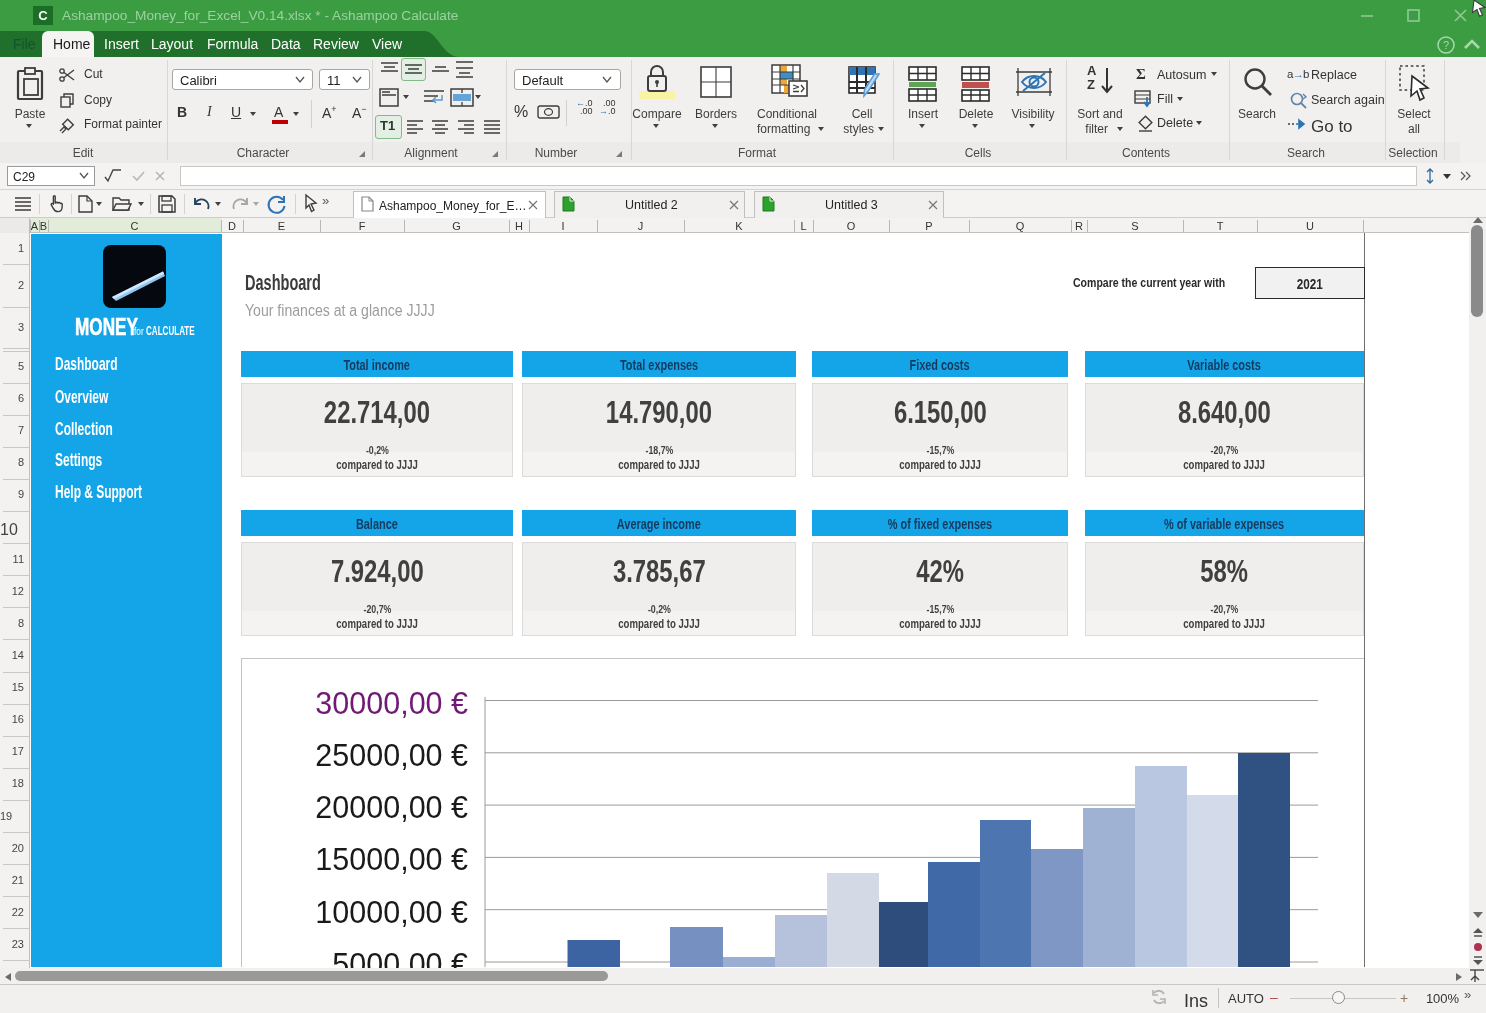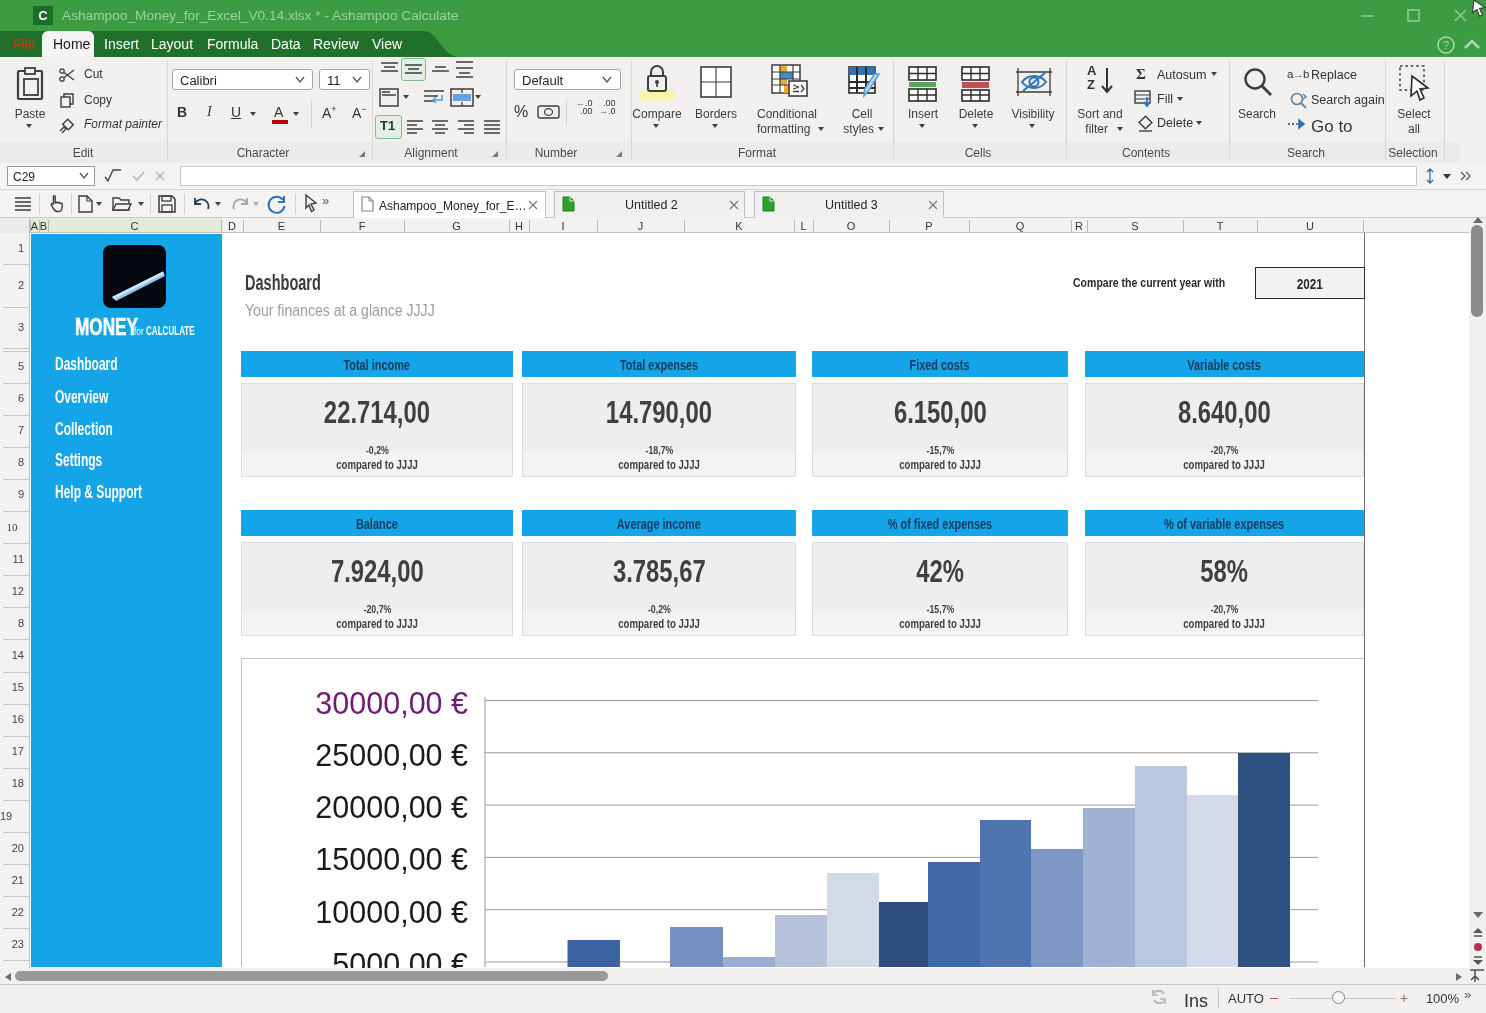--- a/index.html
+++ b/index.html
@@ -29,21 +29,21 @@
 </svg>
 
 <svg style="left:1472px;top:0;" width="14" height="17" viewBox="0 0 14 17">
   <path d="M2 0 L13 7.5 L7.5 8.5 L10.5 15 L7.5 16.3 L5 9.5 L0.5 12.5 Z" fill="#fff" stroke="#3a3a3a" stroke-width="1.1"></path>
 </svg>
 
 <div class="ab" style="left:0;top:31px;width:1486px;height:26px;background:#3b9c42;"></div>
 <svg style="left:0;top:31px;" width="470" height="26" viewBox="0 0 470 26">
   <path d="M0 0 L424 0 C438 0 442 26 460 26 L0 26 Z" fill="#206f2a"></path>
 </svg>
-<div class="t" style="left:13px;top:36px;font-size:14px;color:#c2410c;">File</div>
+<div class="t" style="left:13px;top:36px;font-size:14px;color:#14532d;">File</div>
 <div class="ab" style="left:42px;top:31px;width:52px;height:26px;background:#f5f4f3;border-radius:6px 6px 0 0;"></div>
 <div class="t" style="left:53px;top:36px;font-size:14px;color:#1a1a1a;">Home</div>
 <div class="t" style="left:104px;top:36px;font-size:14px;color:#fff;">Insert</div>
 <div class="t" style="left:151px;top:36px;font-size:14px;color:#fff;">Layout</div>
 <div class="t" style="left:207px;top:36px;font-size:14px;color:#fff;">Formula</div>
 <div class="t" style="left:271px;top:36px;font-size:14px;color:#fff;">Data</div>
 <div class="t" style="left:313px;top:36px;font-size:14px;color:#fff;">Review</div>
 <div class="t" style="left:372px;top:36px;font-size:14px;color:#fff;">View</div>
 
 <svg style="left:1434px;top:36px;" width="52" height="18" viewBox="0 0 52 18">
@@ -90,21 +90,21 @@
 <div class="t" style="left:84px;top:67px;font-size:12px;color:#333;">Cut</div>
 <svg style="left:60px;top:93px;" width="15" height="15" viewBox="0 0 15 15">
   <rect x="1" y="4" width="9" height="10" fill="none" stroke="#3d3d3d" stroke-width="1.4"></rect>
   <path d="M4 4 L4 1 L13 1 L13 11 L10 11" fill="none" stroke="#3d3d3d" stroke-width="1.4"></path>
 </svg>
 <div class="t" style="left:84px;top:93px;font-size:12px;color:#333;">Copy</div>
 <svg style="left:58px;top:117px;" width="17" height="16" viewBox="0 0 17 16">
   <path d="M2 14 L6 10 L8 12 L4 16" fill="none" stroke="#3d3d3d" stroke-width="1.3"></path>
   <rect x="6" y="4" width="8" height="7" transform="rotate(45 10 7.5)" fill="none" stroke="#3d3d3d" stroke-width="1.4"></rect>
 </svg>
-<div class="t" style="left:84px;top:117px;font-size:12px;color:#333;font-style:italic;">Format painter</div>
+<div class="t" style="left:84px;top:117px;font-size:12px;color:#333;">Format painter</div>
 
 <div class="ab" style="left:172px;top:69px;width:141px;height:21px;background:#fff;border:1px solid #a8a6a4;border-radius:3px;box-sizing:border-box;"></div>
 <div class="t" style="left:180px;top:73px;font-size:13px;color:#222;">Calibri</div>
 <svg style="left:294px;top:75px;" width="12" height="9" viewBox="0 0 12 9">
       <path d="M2 2 L6 7 L10 2" fill="none" stroke="#555" stroke-width="1.3"></path>
     </svg>
 <div class="ab" style="left:319px;top:69px;width:51px;height:21px;background:#fff;border:1px solid #a8a6a4;border-radius:3px;box-sizing:border-box;"></div>
 <div class="t" style="left:327px;top:73px;font-size:13px;color:#222;">11</div>
 <svg style="left:351px;top:75px;" width="12" height="9" viewBox="0 0 12 9">
       <path d="M2 2 L6 7 L10 2" fill="none" stroke="#555" stroke-width="1.3"></path>
@@ -457,21 +457,21 @@
 <div class="ab" style="left:30px;top:233px;width:1439px;height:735px;background:#fff;"></div>
 <div class="ab" style="left:0;top:233px;width:30px;height:735px;background:#f3f2f0;border-right:1px solid #c2c0be;box-sizing:border-box;"></div>
 <div class="t" style="left:0;top:242.0px;width:24px;text-align:right;font-size:11px;color:#444;">1</div>
 <div class="t" style="left:0;top:279.0px;width:24px;text-align:right;font-size:11px;color:#444;">2</div>
 <div class="t" style="left:0;top:321.0px;width:24px;text-align:right;font-size:11px;color:#444;">3</div>
 <div class="t" style="left:0;top:360.1px;width:24px;text-align:right;font-size:11px;color:#444;">5</div>
 <div class="t" style="left:0;top:392.1px;width:24px;text-align:right;font-size:11px;color:#444;">6</div>
 <div class="t" style="left:0;top:424.2px;width:24px;text-align:right;font-size:11px;color:#444;">7</div>
 <div class="t" style="left:0;top:456.4px;width:24px;text-align:right;font-size:11px;color:#444;">8</div>
 <div class="t" style="left:0;top:488.4px;width:24px;text-align:right;font-size:11px;color:#444;">9</div>
-<div class="t" style="left:0;top:520.5px;width:24px;text-align:center;font-size:11px;color:#444;font-family:Liberation Serif, serif;">10</div>
+<div class="t" style="left:0;top:520.5px;width:24px;text-align:left;font-size:16px;color:#444;">10</div>
 <div class="t" style="left:0;top:552.7px;width:24px;text-align:right;font-size:11px;color:#444;">11</div>
 <div class="t" style="left:0;top:584.8px;width:24px;text-align:right;font-size:11px;color:#444;">12</div>
 <div class="t" style="left:0;top:616.8px;width:24px;text-align:right;font-size:11px;color:#444;">8</div>
 <div class="t" style="left:0;top:649.0px;width:24px;text-align:right;font-size:11px;color:#444;">14</div>
 <div class="t" style="left:0;top:681.0px;width:24px;text-align:right;font-size:11px;color:#444;">15</div>
 <div class="t" style="left:0;top:713.2px;width:24px;text-align:right;font-size:11px;color:#444;">16</div>
 <div class="t" style="left:0;top:745.2px;width:24px;text-align:right;font-size:11px;color:#444;">17</div>
 <div class="t" style="left:0;top:777.3px;width:24px;text-align:right;font-size:11px;color:#444;">18</div>
 <div class="t" style="left:0;top:809.5px;width:24px;text-align:left;font-size:11px;color:#444;">19</div>
 <div class="t" style="left:0;top:841.5px;width:24px;text-align:right;font-size:11px;color:#444;">20</div>

